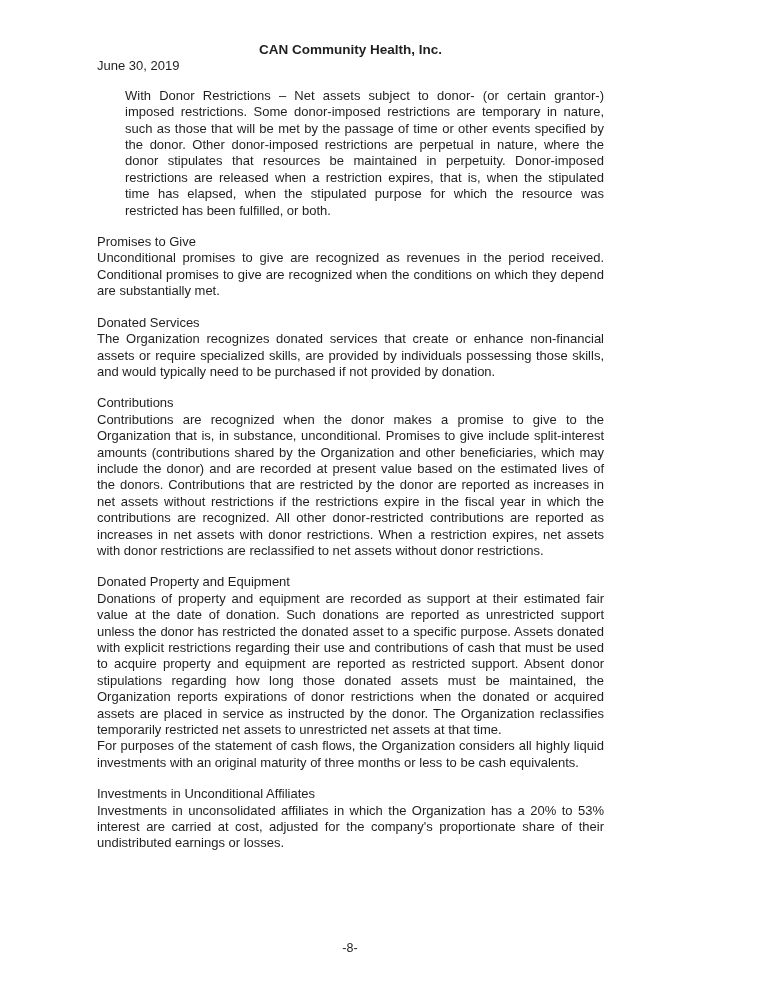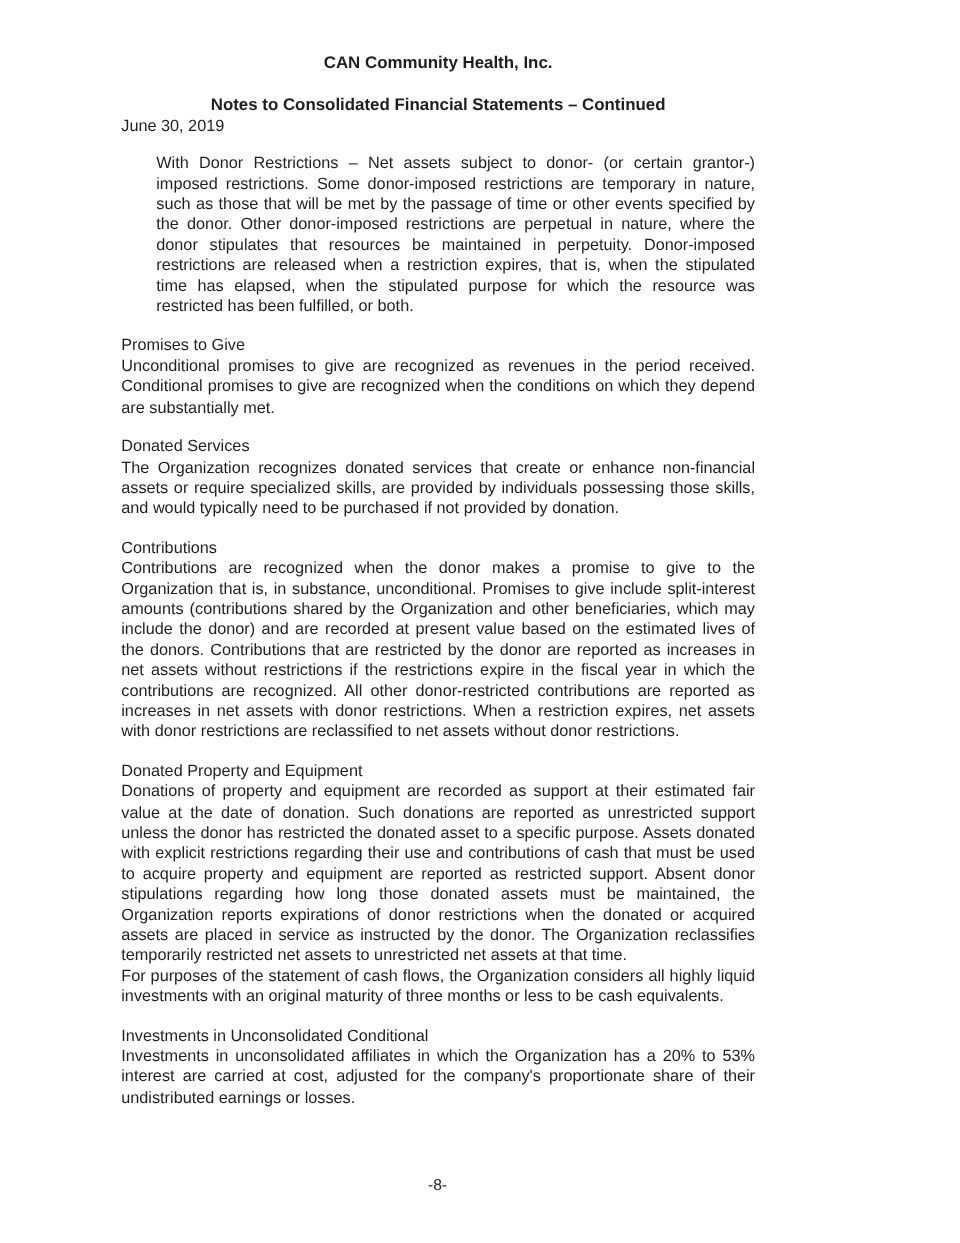--- a/index.html
+++ b/index.html
@@ -59,21 +59,20 @@
     text-align: center;
     font-size: 12.5px;
   }
 </style>
 </head>
 <body>
 
 <div class="page">
 
   <div class="doc-title">CAN Community Health, Inc.</div>
-  <div class="doc-subtitle">Notes to Consolidated Financial Statements – Continued</div>
   <div class="doc-date">June 30, 2019</div>
 
 
   <p class="intro">With Donor Restrictions – Net assets subject to donor- (or certain grantor-) imposed restrictions. Some donor-imposed restrictions are temporary in nature, such as those that will be met by the passage of time or other events specified by the donor. Other donor-imposed restrictions are perpetual in nature, where the donor stipulates that resources be maintained in perpetuity. Donor-imposed restrictions are released when a restriction expires, that is, when the stipulated time has elapsed, when the stipulated purpose for which the resource was restricted has been fulfilled, or both.</p>
 
   <div class="section">
     <div class="sec-heading">Promises to Give</div>
     <p class="sec-body">Unconditional promises to give are recognized as revenues in the period received.  Conditional promises to give are recognized when the conditions on which they depend are substantially met.</p>
   </div>
 
@@ -90,19 +89,19 @@
   <div class="section">
     <div class="sec-heading">Donated Property and Equipment</div>
     <p class="sec-body">Donations of property and equipment are recorded as support at their estimated fair value at the date of donation.  Such donations are reported as unrestricted support unless the donor has restricted the donated asset to a specific purpose.  Assets donated with explicit restrictions regarding their use and contributions of cash that must be used to acquire property and equipment are reported as restricted support.  Absent donor stipulations regarding how long those donated assets must be maintained, the Organization reports expirations of donor restrictions when the donated or acquired assets are placed in service as instructed by the donor.  The Organization reclassifies temporarily restricted net assets to unrestricted net assets at that time.</p>
   </div>
 
   <div class="section">
     <p class="sec-body">For purposes of the statement of cash flows, the Organization considers all highly liquid investments with an original maturity of three months or less to be cash equivalents.</p>
   </div>
 
   <div class="section">
-    <div class="sec-heading">Investments in Unconsolidated Conditional</div>
+    <div class="sec-heading">Investments in Unconditional Affiliates</div>
     <p class="sec-body">Investments in unconsolidated affiliates in which the Organization has a 20% to 53% interest are carried at cost, adjusted for the company's proportionate share of their undistributed earnings or losses.</p>
   </div>
 
   <div class="page-number">-8-</div>
 
 </div>
 
 </body></html>

